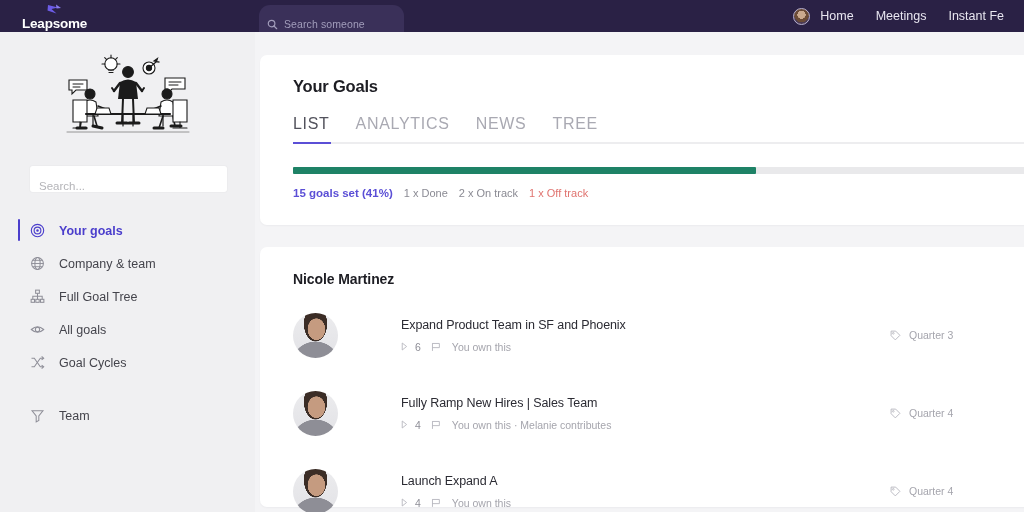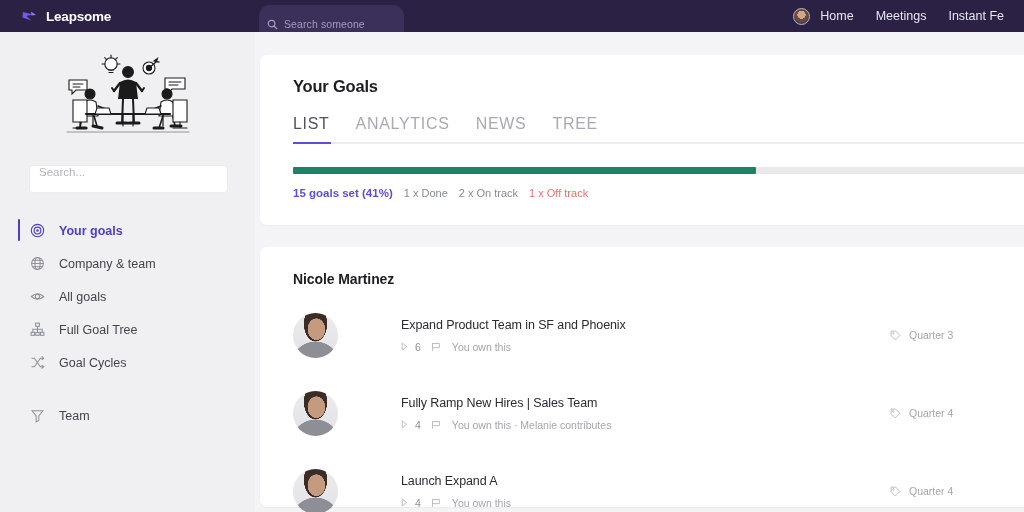--- a/index.html
+++ b/index.html
@@ -10,21 +10,21 @@
     background: #ffffff;
   }
   .app { position: relative; width: 1024px; height: 512px; background: #f4f4f6; }
 
   
   .topbar {
     position: absolute; top: 0; left: 0; width: 1024px; height: 32px;
     background: #2a2145;
     display: flex; align-items: center;
   }
-  .brand { display: flex; align-items: center; gap: 9px; margin-left: 22px; }
+  .brand { display: flex; align-items: center; gap: 0; margin-left: 22px; flex-direction: column; }
   .brand-mark { width: 15px; height: 14px; position: relative; }
   .brand-mark svg { display: block; }
   .brand-text {
     color: #ffffff; font-size: 13.5px; font-weight: bold; letter-spacing: -0.2px;
   }
   .top-search {
     position: absolute; left: 259px; top: 5px;
     width: 145px; height: 38px;
     background: #3a3059; border-radius: 11px;
     display: flex; align-items: center; padding: 0 8px; gap: 6px;
@@ -48,21 +48,21 @@
   .topnav .nav-first { margin-left: -12px; }
 
   
   .sidebar {
     position: absolute; left: 0; top: 32px; width: 255px; height: 480px;
     background: #f0f0f2;
   }
   .illus { width: 150px; height: 100px; margin: 18px auto 0; display: block; }
   .side-search {
     margin: 16px 28px 0 30px; height: 26px; background: #ffffff;
-    border-radius: 3px; display: flex; align-items: flex-start; padding-left: 9px;
+    border-radius: 3px; display: flex; align-items: flex-end; padding-left: 9px;
     box-shadow: 0 0 0 1px #ececee;
   }
   .side-search .ph { color: #b4b4b8; font-size: 11.5px; }
   .nav { margin-top: 22px; }
   .nav-item {
     position: relative; display: flex; align-items: center; gap: 14px;
     height: 33px; padding-left: 30px; color: #44444c; font-size: 12.5px;
   }
   .nav-item.active { color: #4b3ecc; font-weight: bold; }
   .nav-item.active::before {
@@ -257,38 +257,38 @@
             <ellipse cx="8" cy="8" rx="2.8" ry="6.3" fill="none" stroke="#8e8e98" stroke-width="1.1"></ellipse>
             <path d="M1.8 8 h12.4 M3 4.6 h10 M3 11.4 h10" stroke="#8e8e98" stroke-width="1"></path>
           </svg>
         </span>
         <span>Company &amp; team</span>
       </div>
 
       <div class="nav-item">
         <span class="nav-icon">
           <svg width="15" height="15" viewBox="0 0 16 16">
-            <path d="M1.4 8 q6.6 -6 13.2 0 q-6.6 6 -13.2 0 z" fill="none" stroke="#8e8e98" stroke-width="1.1"></path>
-            <circle cx="8" cy="8" r="2.3" fill="none" stroke="#8e8e98" stroke-width="1.1"></circle>
-          </svg>
-        </span>
-        <span>All goals</span>
-      </div>
-
-      <div class="nav-item">
-        <span class="nav-icon">
-          <svg width="15" height="15" viewBox="0 0 16 16">
             <rect x="6" y="1.2" width="4" height="3.4" fill="none" stroke="#8e8e98" stroke-width="1.1"></rect>
             <rect x="1.2" y="11" width="3.6" height="3.2" fill="none" stroke="#8e8e98" stroke-width="1.1"></rect>
             <rect x="6.2" y="11" width="3.6" height="3.2" fill="none" stroke="#8e8e98" stroke-width="1.1"></rect>
             <rect x="11.2" y="11" width="3.6" height="3.2" fill="none" stroke="#8e8e98" stroke-width="1.1"></rect>
             <path d="M8 4.6 v3.2 M3 11 v-3.2 h10 v3.2 M8 7.8 v3.2" fill="none" stroke="#8e8e98" stroke-width="1.1"></path>
           </svg>
         </span>
         <span>Full Goal Tree</span>
+      </div>
+
+      <div class="nav-item">
+        <span class="nav-icon">
+          <svg width="15" height="15" viewBox="0 0 16 16">
+            <path d="M1.4 8 q6.6 -6 13.2 0 q-6.6 6 -13.2 0 z" fill="none" stroke="#8e8e98" stroke-width="1.1"></path>
+            <circle cx="8" cy="8" r="2.3" fill="none" stroke="#8e8e98" stroke-width="1.1"></circle>
+          </svg>
+        </span>
+        <span>All goals</span>
       </div>
 
       <div class="nav-item">
         <span class="nav-icon">
           <svg width="15" height="15" viewBox="0 0 16 16">
             <path d="M1.6 3.4 h3 l6.4 9.2 h3" fill="none" stroke="#8e8e98" stroke-width="1.1"></path>
             <path d="M1.6 12.6 h3 l6.4 -9.2 h3" fill="none" stroke="#8e8e98" stroke-width="1.1"></path>
             <path d="M12.4 1.6 l2.2 1.8 -2.2 1.8" fill="none" stroke="#8e8e98" stroke-width="1.1"></path>
             <path d="M12.4 10.8 l2.2 1.8 -2.2 1.8" fill="none" stroke="#8e8e98" stroke-width="1.1"></path>
           </svg>

